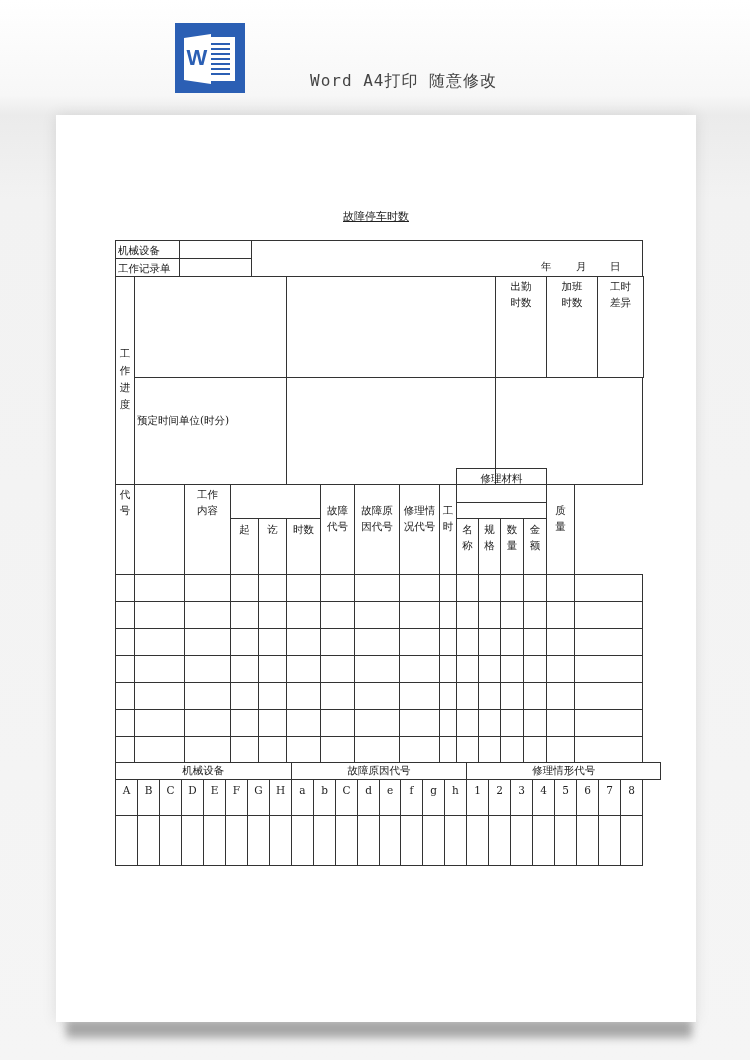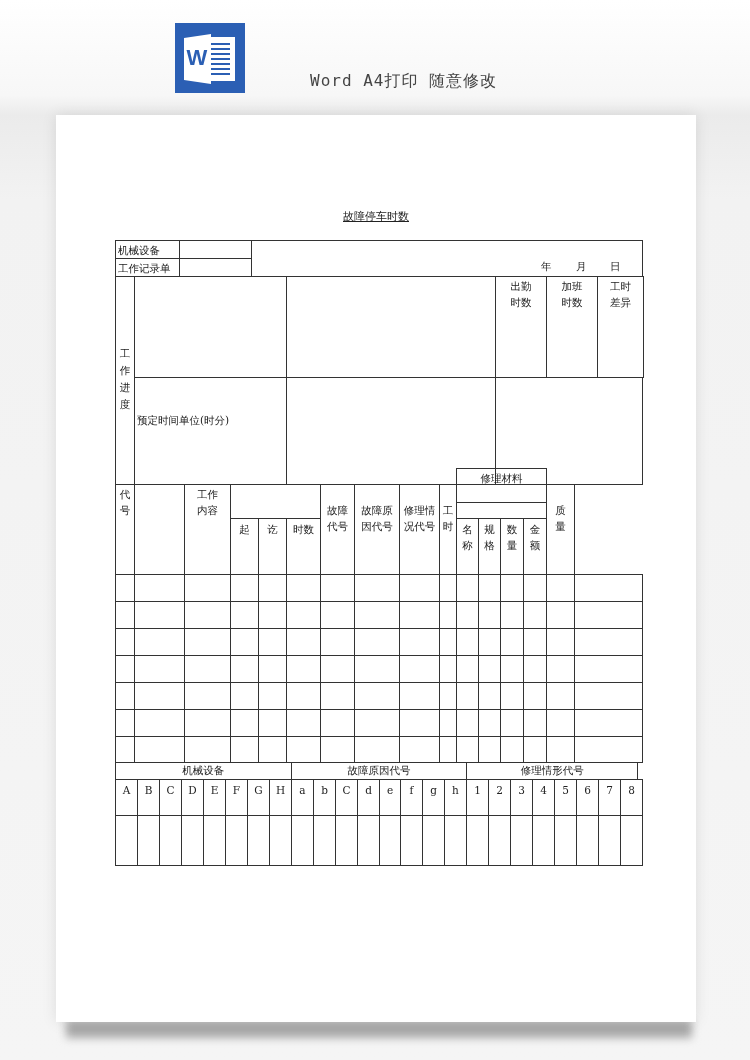--- a/index.html
+++ b/index.html
@@ -316,21 +316,21 @@
       <div class="cell" style="left: 444px; top: 621px; width: 24px; height: 27px;"></div>
       <div class="cell" style="left: 467px; top: 621px; width: 24px; height: 27px;"></div>
       <div class="cell" style="left: 490px; top: 621px; width: 29px; height: 27px;"></div>
       <div class="cell" style="left: 518px; top: 621px; width: 69px; height: 27px;"></div>
       <div class="cell ctr" style="left: 59px; top: 647px; width: 176.667px; height: 18px;">
         <span style="margin-top:-1px;">机械设备</span>
       </div>
       <div class="cell ctr" style="left: 234.667px; top: 647px; width: 176.667px; height: 18px;">
         <span style="margin-top:-1px;">故障原因代号</span>
       </div>
-      <div class="cell ctr" style="left: 410.333px; top: 647px; width: 172px; height: 18px;">
+      <div class="cell ctr" style="left: 410.333px; top: 647px; width: 195px; height: 18px;">
         <span style="margin-top:-1px;">修理情形代号</span>
       </div>
       <div class="cell ctr" style="left: 59px; top: 664px; width: 23px; height: 37px;">
         <span style="margin-top:2px;">A</span>
       </div>
       <div class="cell" style="left: 59px; top: 700px; width: 23px; height: 51px;"></div>
       <div class="cell ctr" style="left: 81px; top: 664px; width: 23px; height: 37px;">
         <span style="margin-top:2px;">B</span>
       </div>
       <div class="cell" style="left: 81px; top: 700px; width: 23px; height: 51px;"></div>

